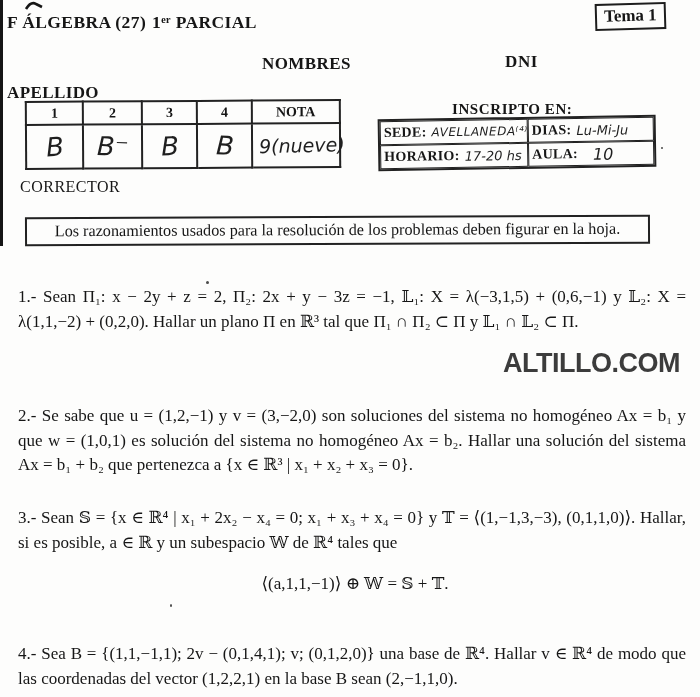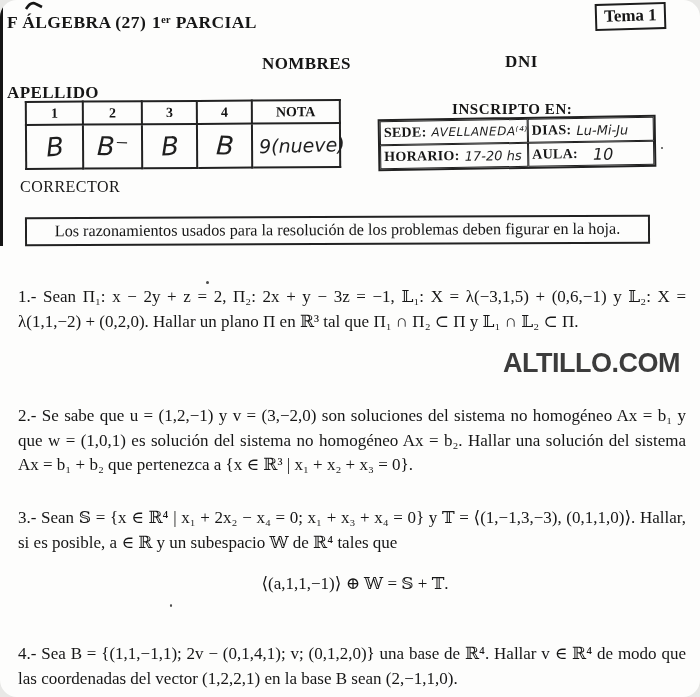--- a/index.html
+++ b/index.html
@@ -1,20 +1,19 @@
 <!DOCTYPE html>
 <html><head>
 <meta charset="utf-8">
 <style>
   html,body{margin:0;padding:0;background:#e8e8e6;}
   .page{
     position:relative;width:700px;height:697px;margin:0 auto;
     background:#fdfdfc;color:#161616;overflow:hidden;
     font-family:"Liberation Serif","DejaVu Serif","DejaVu Sans",serif;
-    border-radius:17px;
   }
   
   .edge-line{position:absolute;left:0;top:0;width:3px;height:246px;background:#151515;}
   .squiggle{position:absolute;left:24px;top:0;}
   .dot{position:absolute;background:#4a4a4a;border-radius:50%;}
 
   
   .t-course{position:absolute;left:7px;top:12px;font-size:17.5px;letter-spacing:.4px;font-weight:600;}
   .t-parcial{position:absolute;left:152px;top:12px;font-size:17.5px;letter-spacing:.4px;font-weight:600;}
   .t-cuatri{position:absolute;left:244px;top:12px;font-size:17.5px;letter-spacing:.4px;font-weight:600;}

